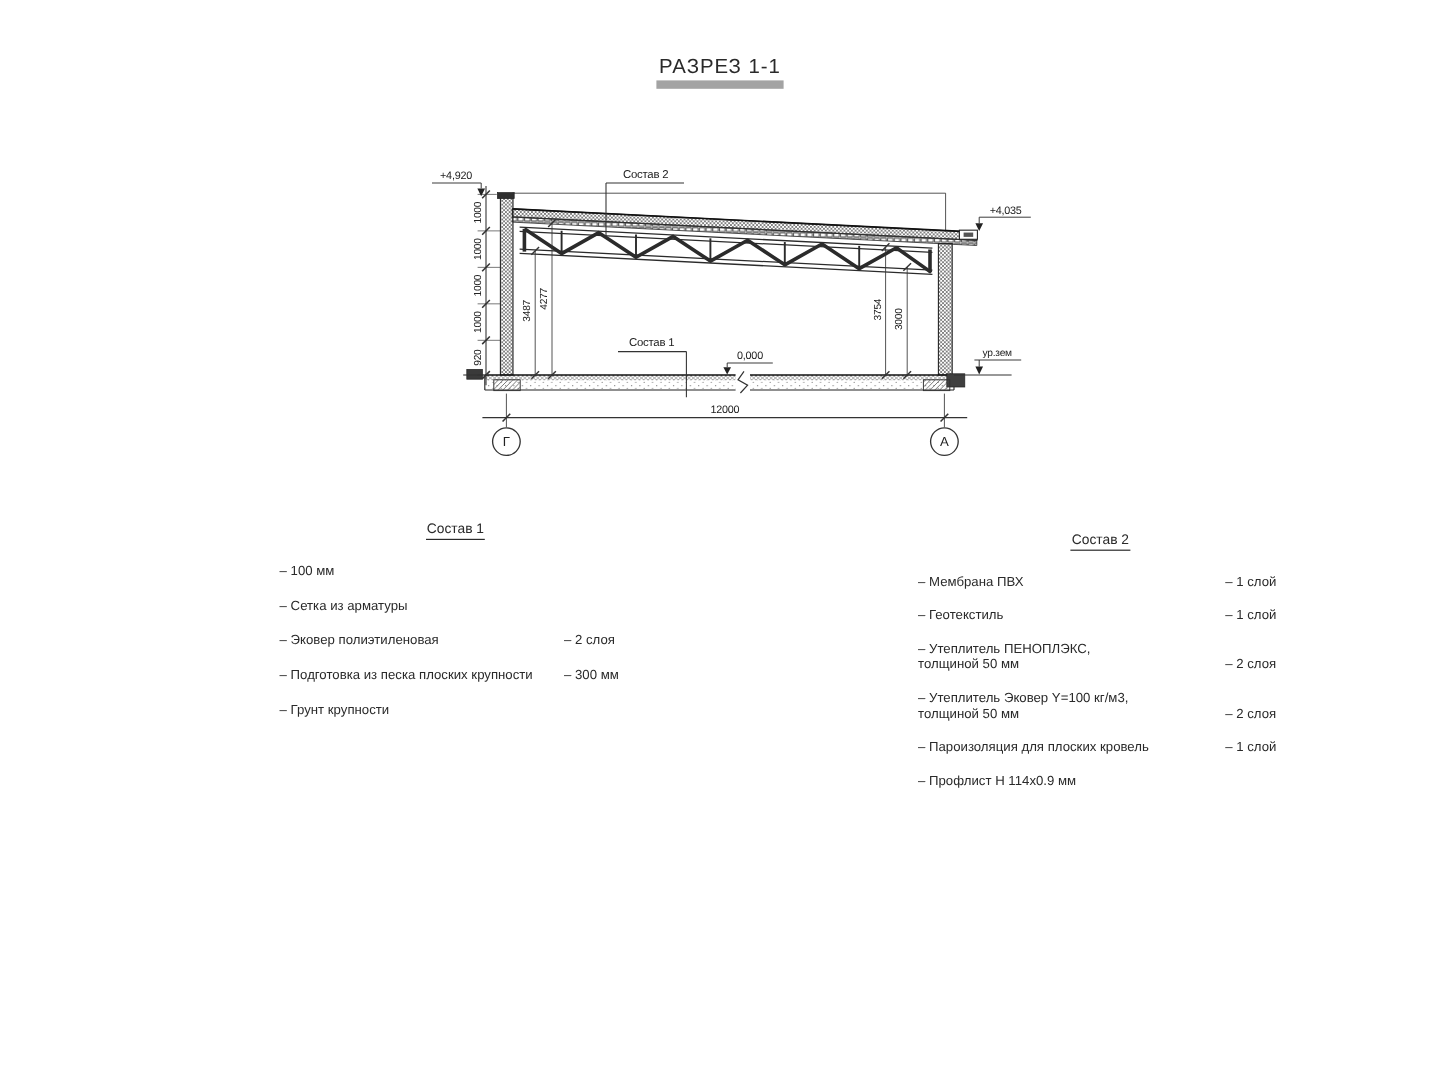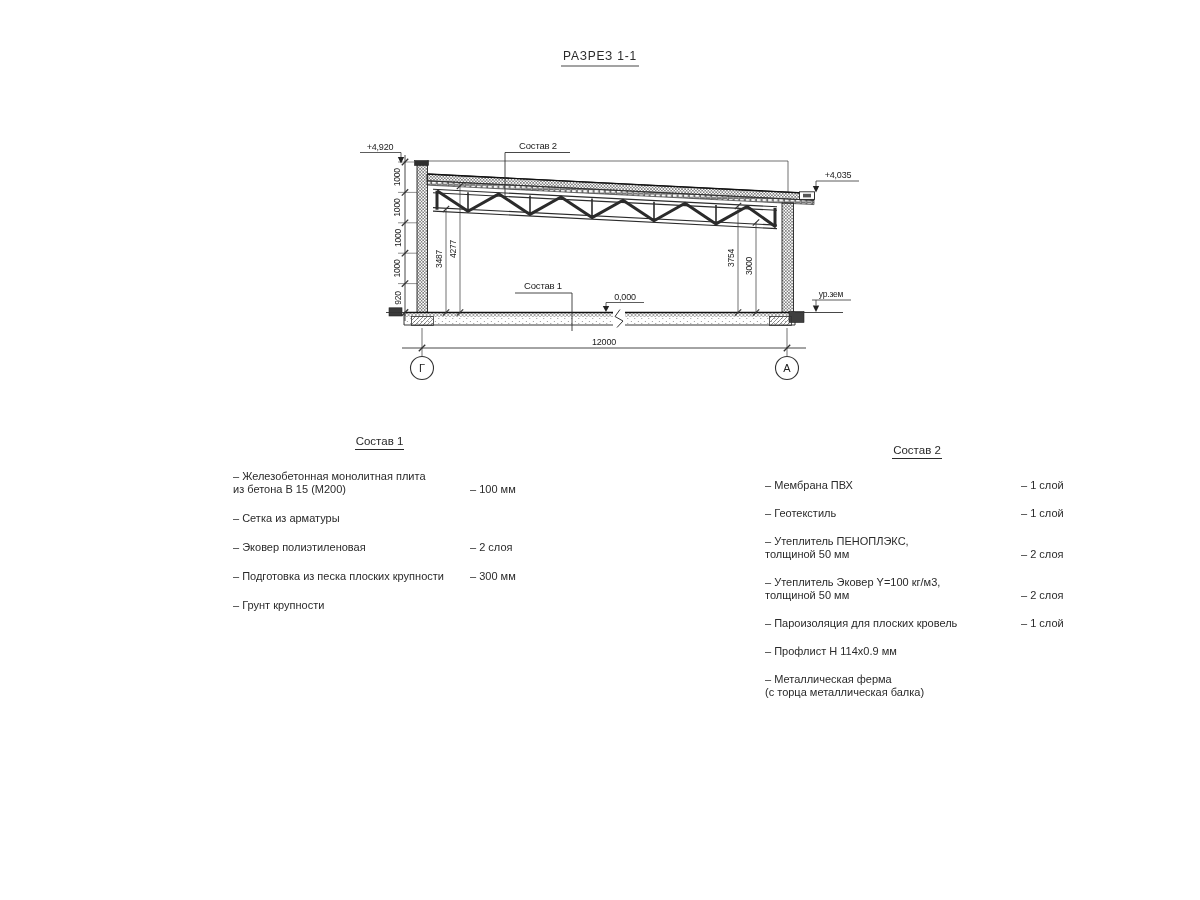--- a/index.html
+++ b/index.html
@@ -4,21 +4,21 @@
 <style>
   html,body{margin:0;padding:0;}
   body{
     width:1200px;height:900px;position:relative;background:#ffffff;
     font-family:"Liberation Sans",sans-serif;color:#2a2a2a;overflow:hidden;
   }
   .title{
     position:absolute;left:500px;top:46px;width:200px;text-align:center;
   }
   .title span{
-    font-size:12px;letter-spacing:0.8px;border-bottom:2px solid #a3a3a3;
+    font-size:17px;letter-spacing:0.8px;border-bottom:7px solid #a3a3a3;
     padding:0 2px 2px 2px;white-space:nowrap;
   }
   .mat-list{position:absolute;font-size:11px;line-height:13px;}
   .mat-list .lh{text-align:center;margin-bottom:22px;}
   .mat-list .lh span{border-bottom:1px solid #2a2a2a;padding:0 1px 2px 1px;font-size:11.5px;}
   .mat-row{display:flex;align-items:flex-end;}
   .mat-row .nm{flex:1;white-space:pre-line;padding-right:6px;}
   .mat-row .vl{flex:none;white-space:nowrap;}
   #sostav1{left:233px;top:435px;width:293px;}
   #sostav1 .vl{width:56px;}
@@ -209,22 +209,20 @@
       <text x="543" y="288.5" class="t95" text-anchor="middle">Состав 1</text>
       <line x1="515" y1="293" x2="572" y2="293" class="ln" stroke-width="0.9"></line>
       <line x1="572" y1="293" x2="572" y2="331" class="ln" stroke-width="0.9"></line>
     </g>
   </g>
 </svg>
 
 <div id="sostav1" class="mat-list">
   <div class="lh"><span>Состав 1</span></div>
   <div class="mat-row">
-    <div class="nm">– Железобетонная  монолитная плита
-из бетона В 15 (М200)</div>
     <div class="vl">– 100 мм</div>
   </div>
   <div class="mat-row">
     <div class="nm">– Сетка из арматуры</div>
     <div class="vl"></div>
   </div>
   <div class="mat-row">
     <div class="nm">– Эковер полиэтиленовая</div>
     <div class="vl">– 2 слоя</div>
   </div>
@@ -259,18 +257,13 @@
     <div class="vl">– 2 слоя</div>
   </div>
   <div class="mat-row">
     <div class="nm">– Пароизоляция для плоских кровель</div>
     <div class="vl">– 1 слой</div>
   </div>
   <div class="mat-row">
     <div class="nm">– Профлист Н 114х0.9 мм</div>
     <div class="vl"></div>
   </div>
-  <div class="mat-row">
-    <div class="nm">– Металлическая ферма
-(с торца металлическая балка)</div>
-    <div class="vl"></div>
-  </div>
 </div>
 
 </body></html>

